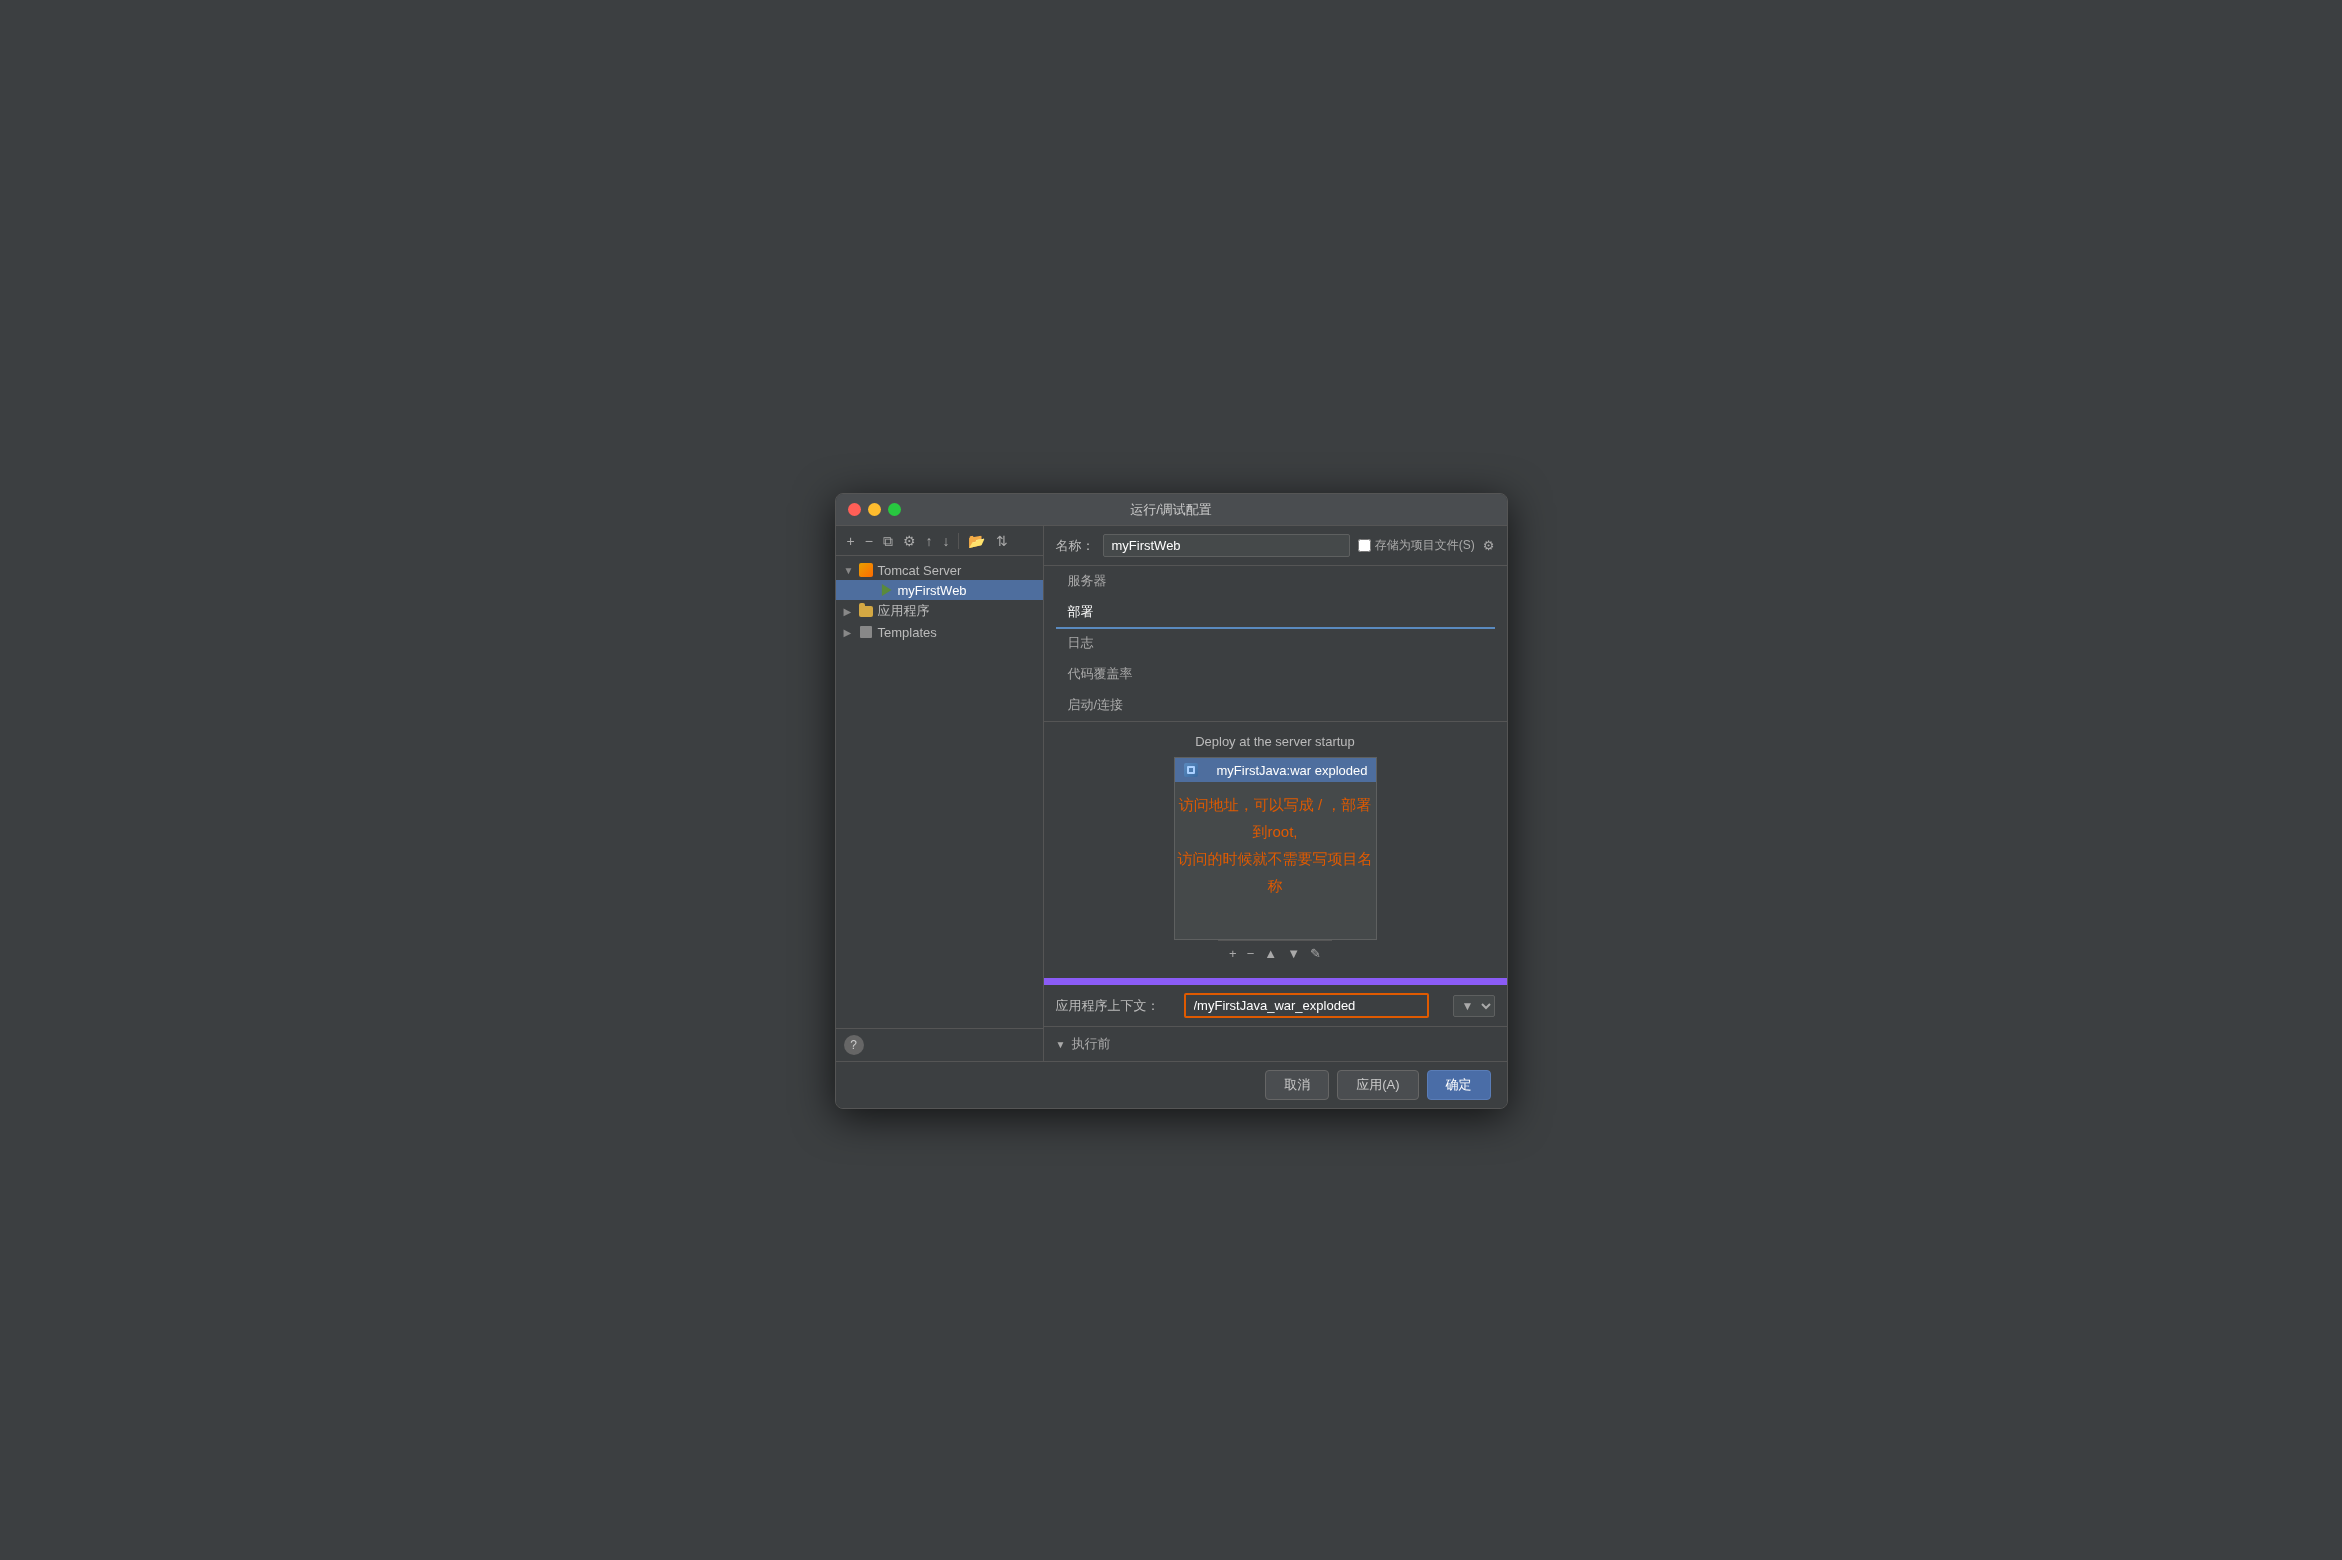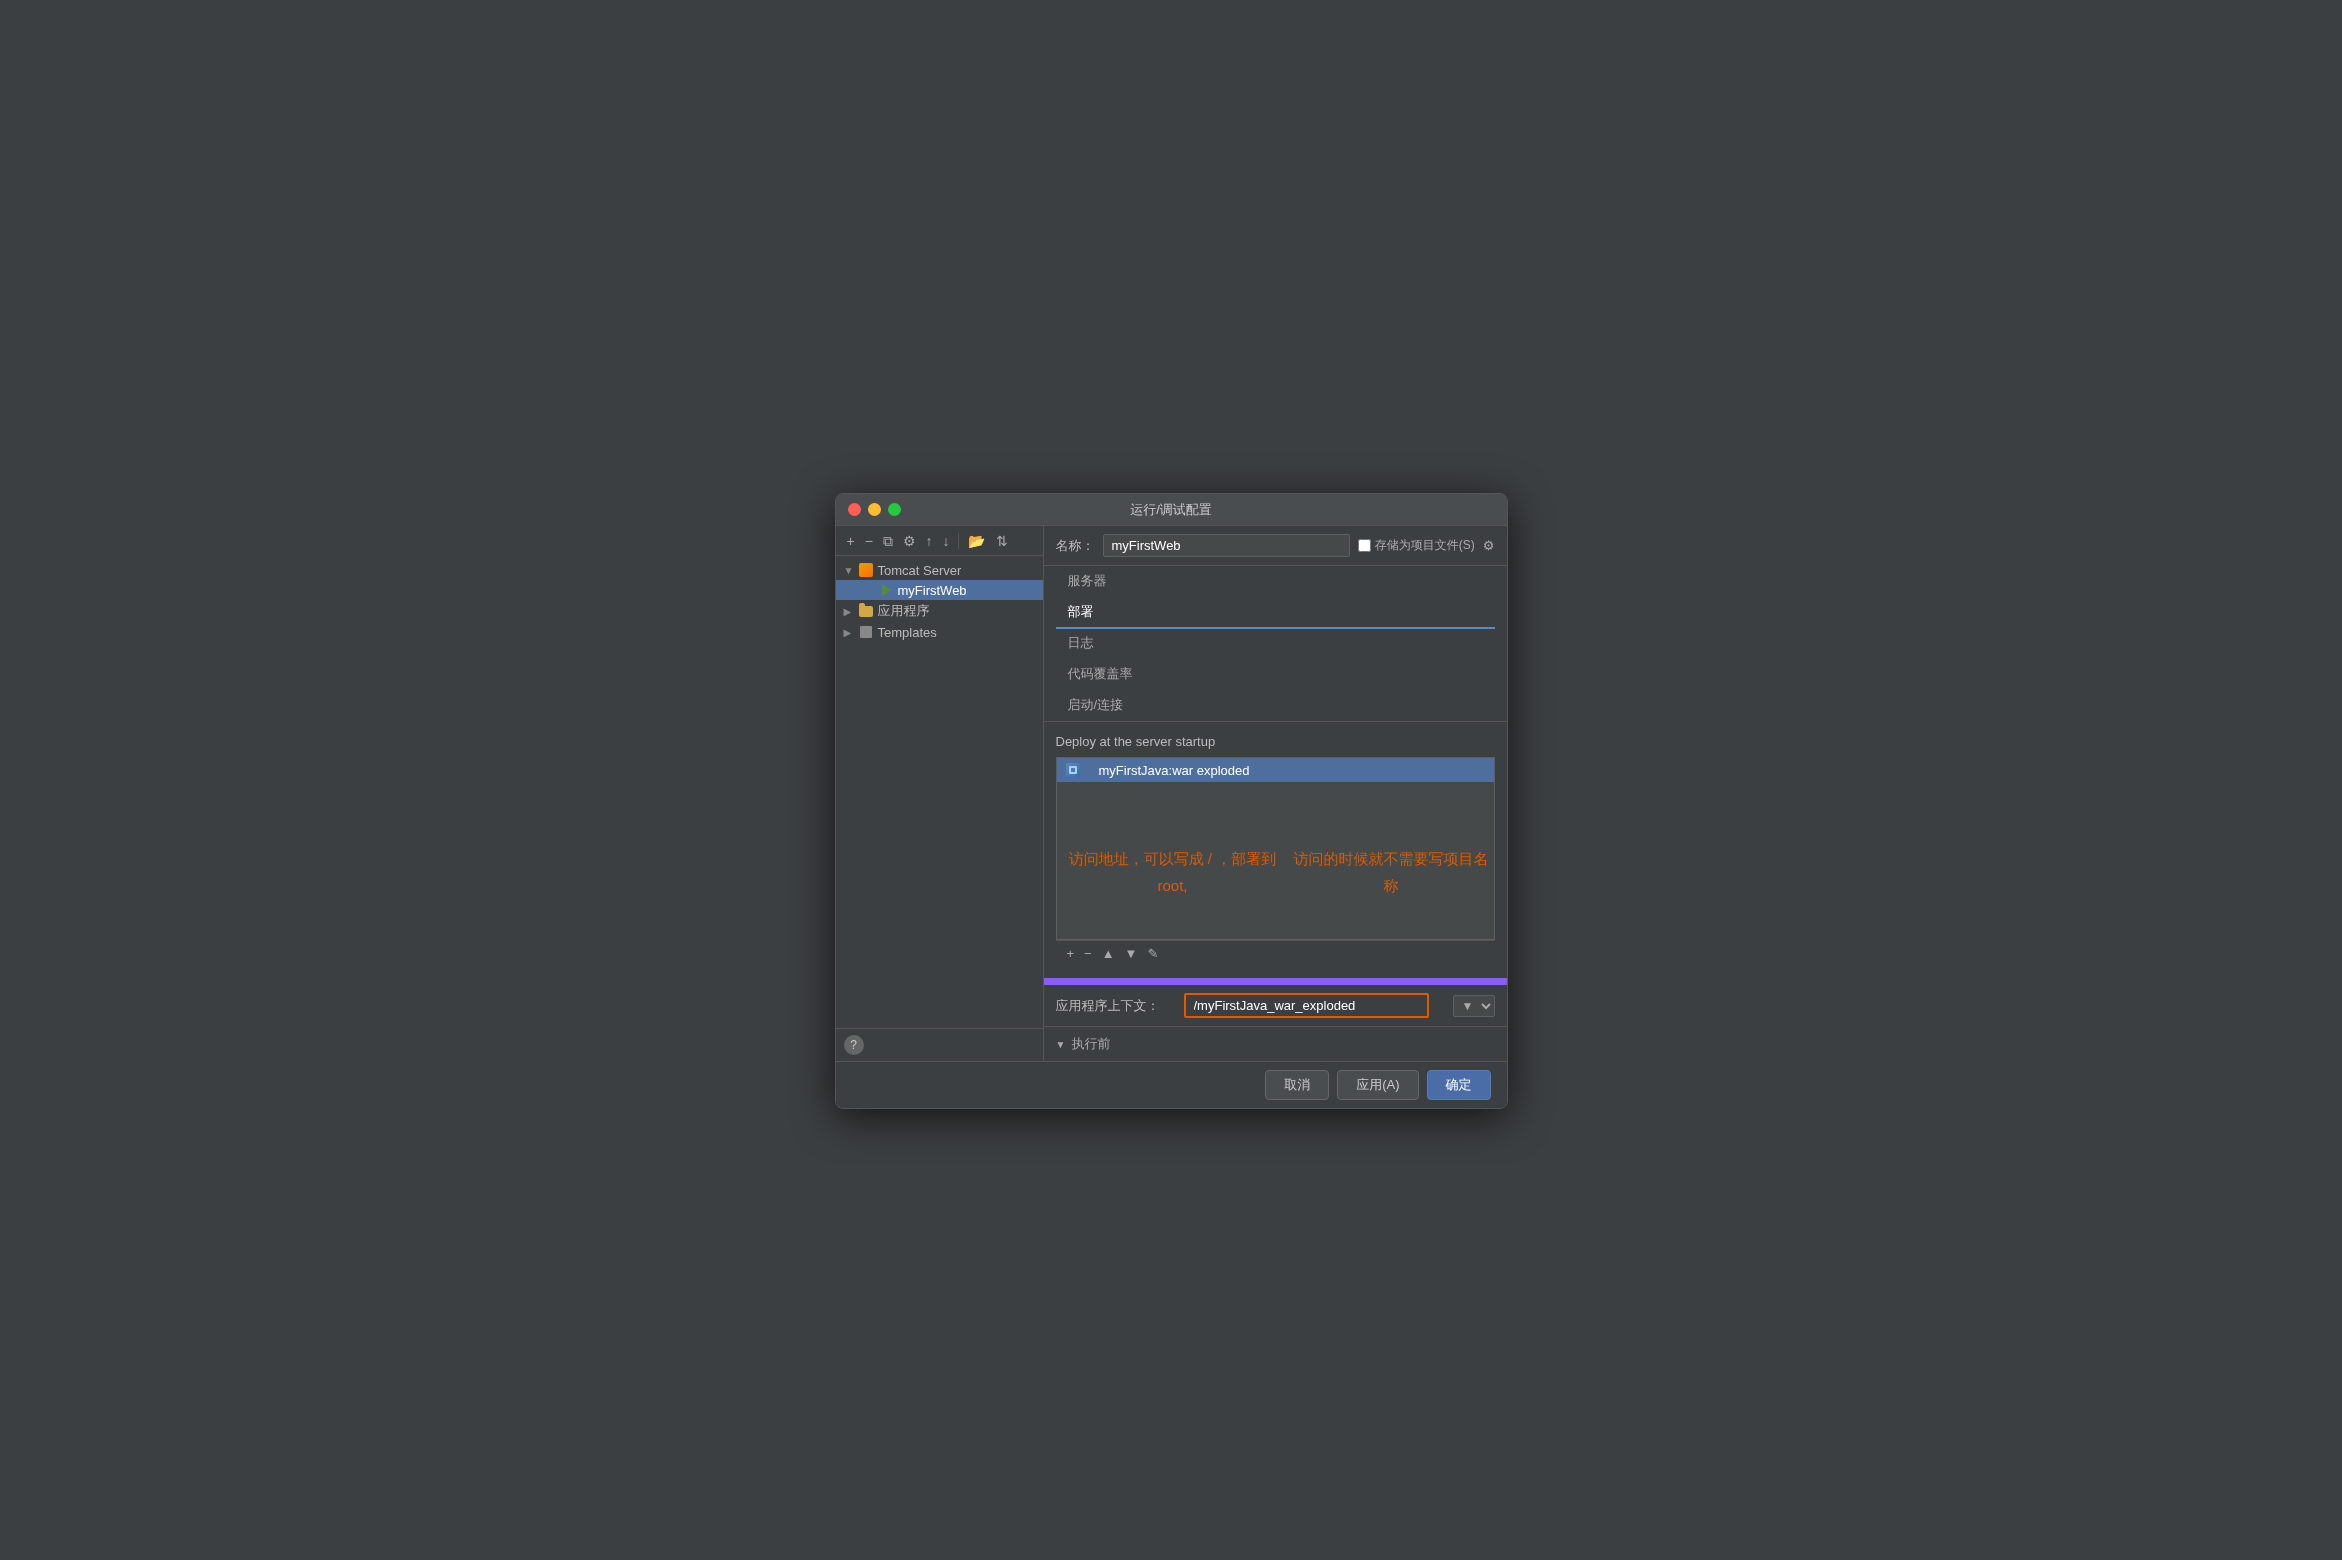--- a/index.html
+++ b/index.html
@@ -232,20 +232,21 @@
       color: #ffffff;
       border-bottom: 2px solid #5a8abf;
     }
     
     .tab-content {
       flex: 1;
       display: flex;
       flex-direction: column;
       padding: 12px;
       overflow: hidden;
+      align-items: center;
     }
     .deploy-label {
       font-size: 13px;
       color: #bbbbbb;
       margin-bottom: 8px;
     }
     .deploy-list {
       flex: 1;
       background: #45494a;
       border: 1px solid #5e6060;
@@ -260,20 +261,21 @@
       color: #ffffff;
       font-size: 13px;
       gap: 14px;
     }
     .annotation-overlay {
       position: absolute;
       bottom: 40px;
       left: 0;
       right: 0;
       display: flex;
+      flex-direction: column;
       align-items: center;
       justify-content: center;
       pointer-events: none;
     }
     .annotation-text {
       color: #e05a00;
       font-size: 15px;
       font-weight: 500;
       text-align: center;
       line-height: 1.8;

